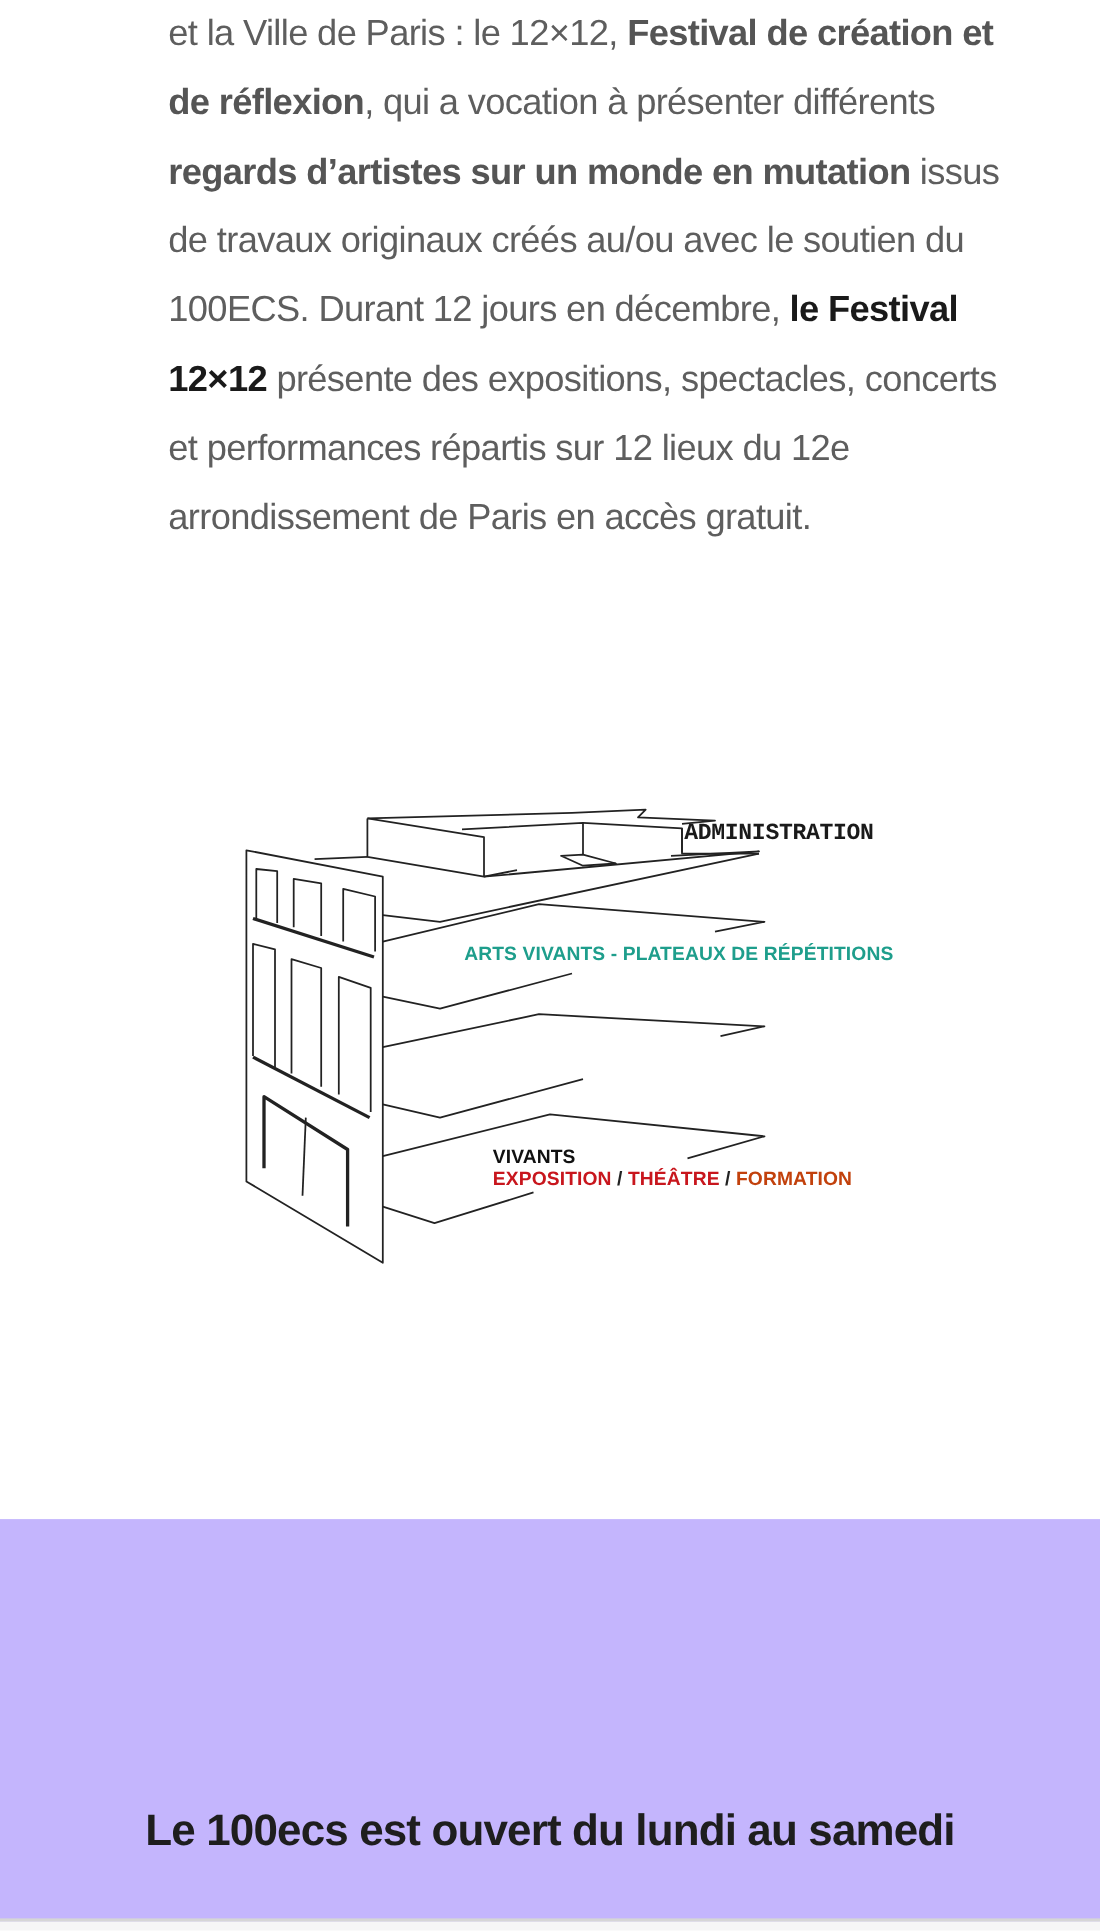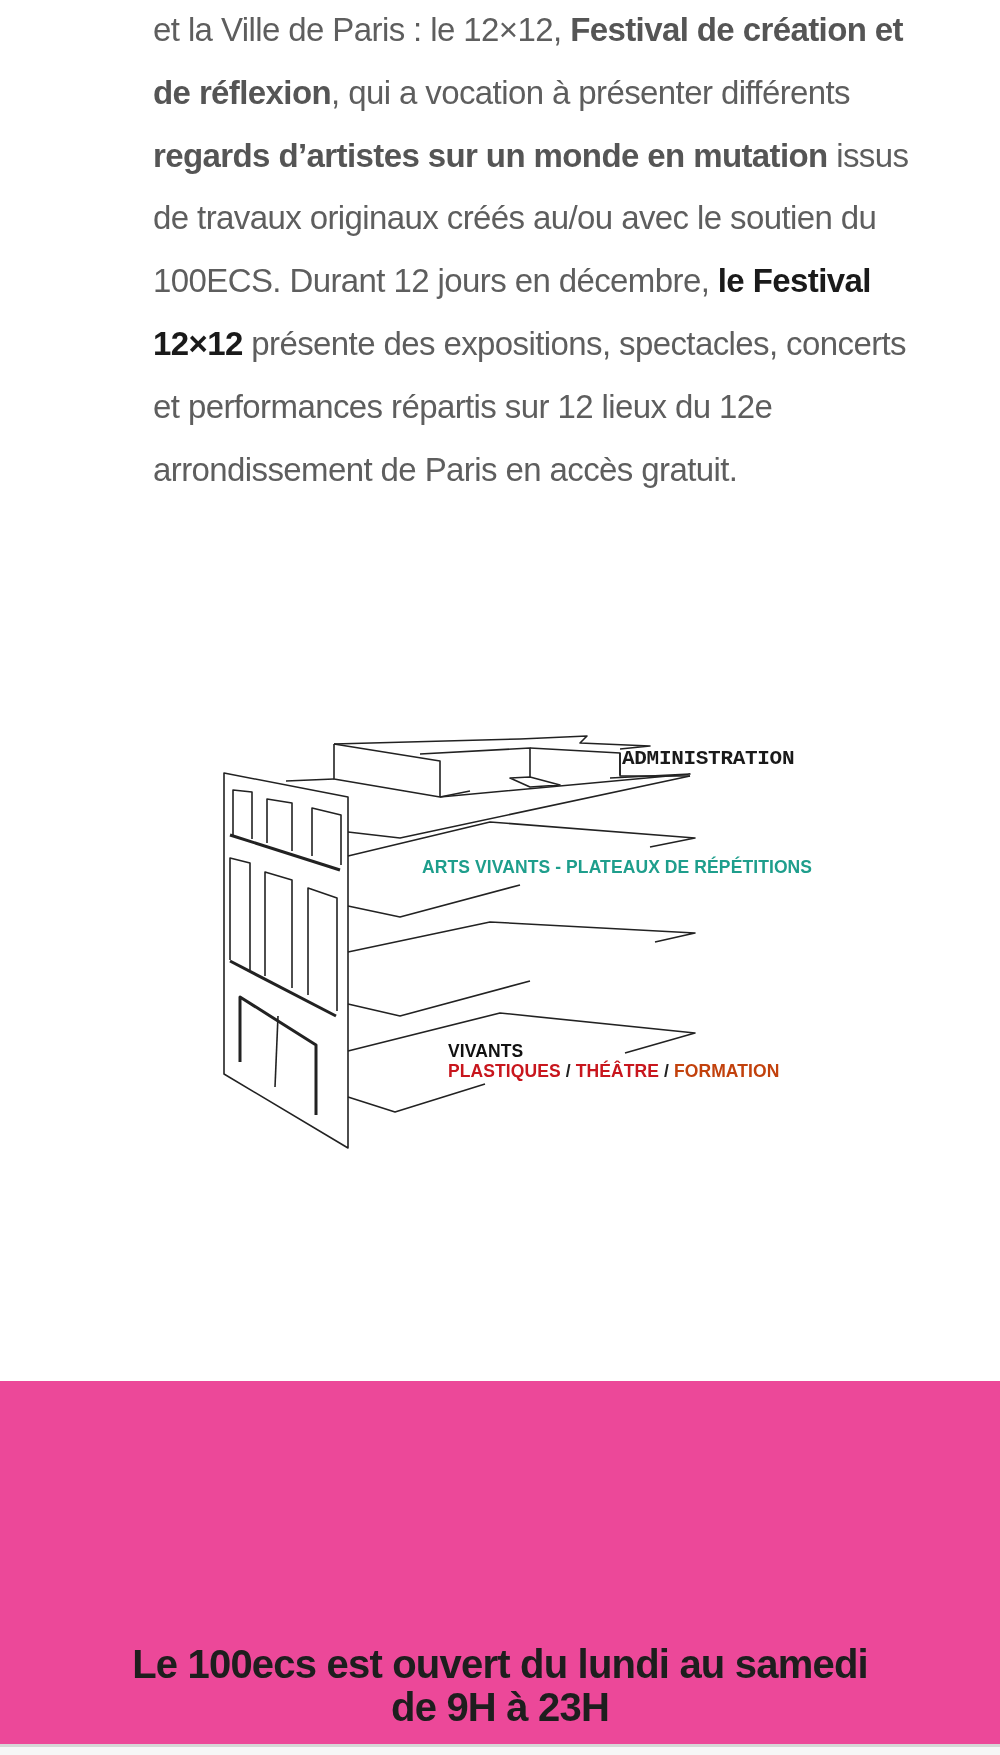--- a/index.html
+++ b/index.html
@@ -19,21 +19,21 @@
   .illus svg { position: absolute; left: 0; top: 0; }
   .lbl { position: absolute; font-weight: bold; font-size: 17.5px; white-space: nowrap; letter-spacing: 0.1px; }
   .lbl.admin { color: #1a1a1a; font-size: 21px; letter-spacing: -0.3px; font-family: Liberation Mono, monospace; }
   .lbl.teal { color: #1e9e8c; }
   .lbl.black { color: #111111; }
   .red { color: #c8161d; }
   .sep { color: #222222; }
   .yellow { color: #c2410c; }
   .footer {
     position: absolute; left: 0; top: 1381px; width: 1000px; height: 363px;
-    background: #ec4899; border-bottom: 3px solid #d6d6d6;
+    background: #c4b5fd; border-bottom: 3px solid #d6d6d6;
   }
   .footer h2 {
     position: absolute; left: 0; width: 1000px; top: 262px; margin: 0;
     text-align: center; font-size: 40px; line-height: 43px; font-weight: bold;
     color: #1e1e1e; letter-spacing: -0.8px;
   }
   .below { position: absolute; left: 0; top: 1747px; width: 1000px; height: 8px; background: #f6f6f6; }
 </style>
 </head>
 <body>
@@ -79,23 +79,22 @@
     <path d="M230 241 L336 296" stroke-width="3"></path>
 
     <path d="M240 342 L240 277 L316 325 L316 395" stroke-width="3"></path>
     <path d="M275 367 L278 296"></path>
   </svg>
 
   <div class="lbl admin" style="left:622px; top:27px;">ADMINISTRATION</div>
   <div class="lbl teal" style="left:394px; top:137px;margin-left:28px;">ARTS VIVANTS - PLATEAUX DE RÉPÉTITIONS</div>
   <div class="lbl black" style="left:448px; top:321px;">VIVANTS</div>
   <div class="lbl" style="left:448px; top:341px;">
-    <span class="red">PLASTIQUES</span><span class="sep"> / </span><span class="red">THÉÂTRE</span><span class="sep"> / </span><span class="yellow">FORMATION</span>
+    <span class="red">EXPOSITION</span><span class="sep"> / </span><span class="red">THÉÂTRE</span><span class="sep"> / </span><span class="yellow">FORMATION</span>
   </div>
 </div>
 
 <div class="footer">
   <h2>
     <span>Le 100ecs est ouvert du lundi au samedi</span><br>
-    <span>de 9H à 23H</span>
   </h2>
 </div>
 <div class="below"></div>
 
 </body></html>

